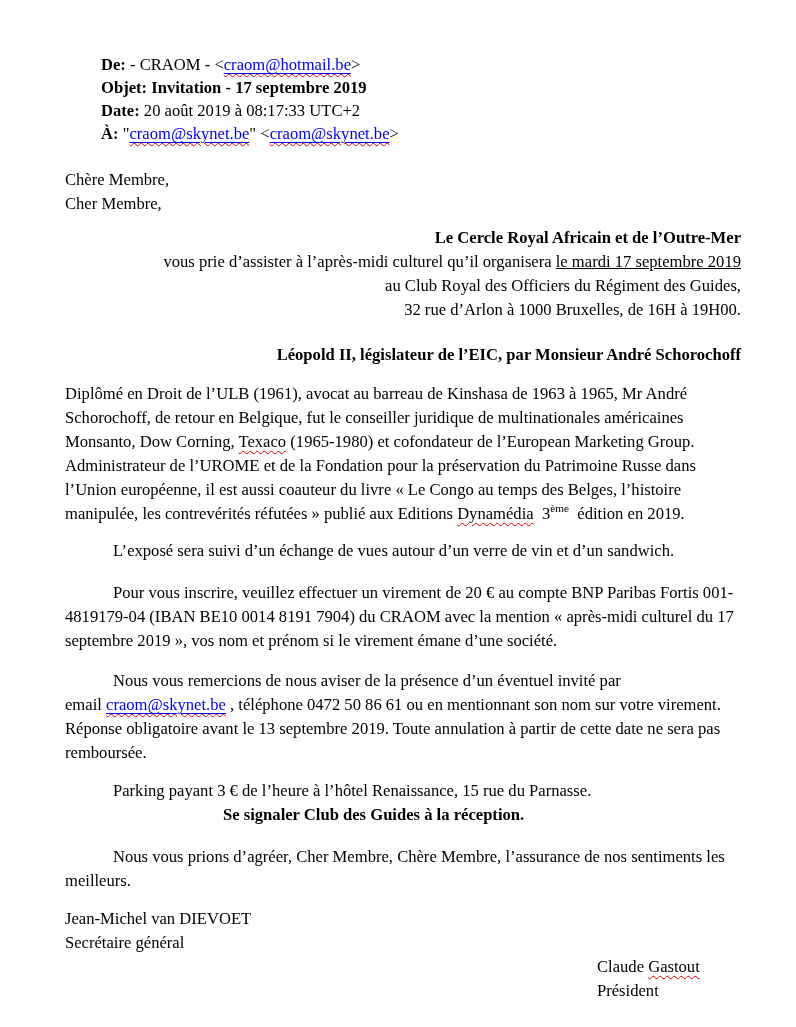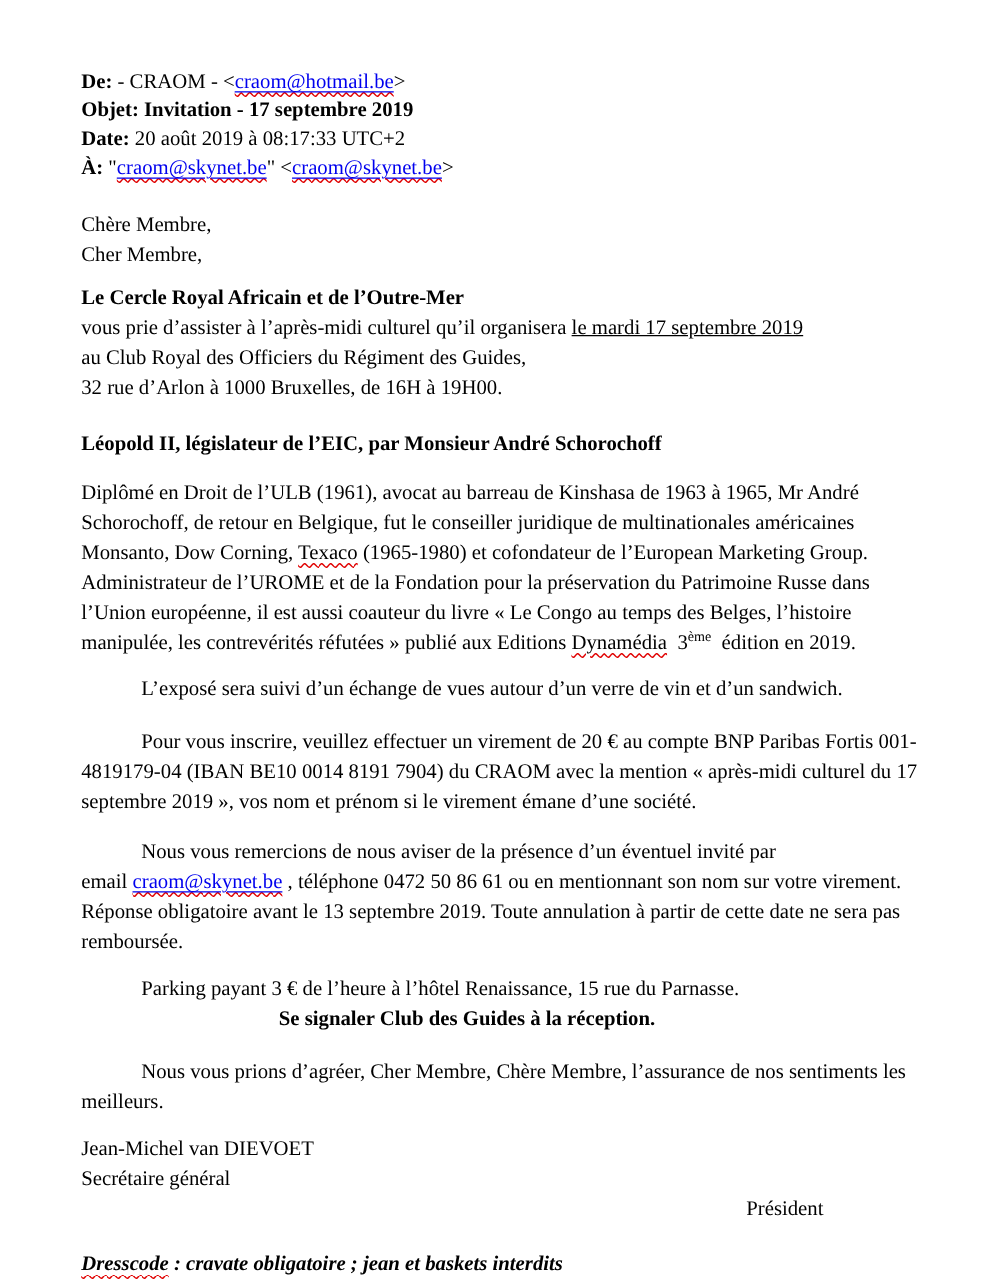--- a/index.html
+++ b/index.html
@@ -5,34 +5,34 @@
   html, body { margin: 0; padding: 0; background: #ffffff; }
   body {
     width: 796px; height: 1027px;
     color: #000000;
     font-family: "Liberation Serif", "DejaVu Serif", serif;
     font-size: 16.6px;
     overflow: hidden;
   }
   .page { padding: 53px 55px 0 65px; width: 676px; }
   p { margin: 0; line-height: 24px; }
-  .header p { line-height: 23px; }
+  .header p { line-height: 23px; margin-left: 36px; }
   .b { font-weight: bold; }
   .i { font-style: italic; }
   .u { text-decoration: underline; }
   .sup { vertical-align: super; font-size: 68%; line-height: 0; }
   a.lnk { color: #0000EE; text-decoration: underline; cursor: pointer; }
   .sq {
     text-decoration-line: underline;
     text-decoration-style: wavy;
     text-decoration-color: #e00000;
     text-decoration-thickness: 1px;
     text-underline-offset: 3px;
   }
-  .center { text-align: left; }
+  .center { text-align: right; }
   .indent { text-indent: 48px; }
   .greeting   { margin-top: 23px; }
   .invitation { margin-top: 10px; }
   .talk-title { margin-top: 21px; }
   .bio        { margin-top: 15px; }
   .expose     { margin-top: 13px; }
   .inscription{ margin-top: 18px; }
   .rsvp       { margin-top: 16px; }
   .parking    { margin-top: 14px; }
   .parking .second { margin-left: 158px; font-weight: bold; }
@@ -81,19 +81,20 @@
   </div>
 
   <p class="indent closing">Nous vous prions d’agréer, Cher Membre, Chère Membre, l’assurance de nos sentiments les meilleurs.</p>
 
   <div class="sig-row">
     <div class="sig-left">
       <p>Jean-Michel van DIEVOET</p>
       <p>Secrétaire général</p>
     </div>
     <div class="sig-right">
+      <p><span>Claude </span><span class="sq"><span>Gastout</span></span></p>
       <p>Président</p>
     </div>
   </div>
 
   <p class="dresscode b i"><span class="sq"><span>Dresscode</span></span><span> : cravate obligatoire ; jean et baskets interdits</span></p>
 
 </div>
 
 </body></html>

